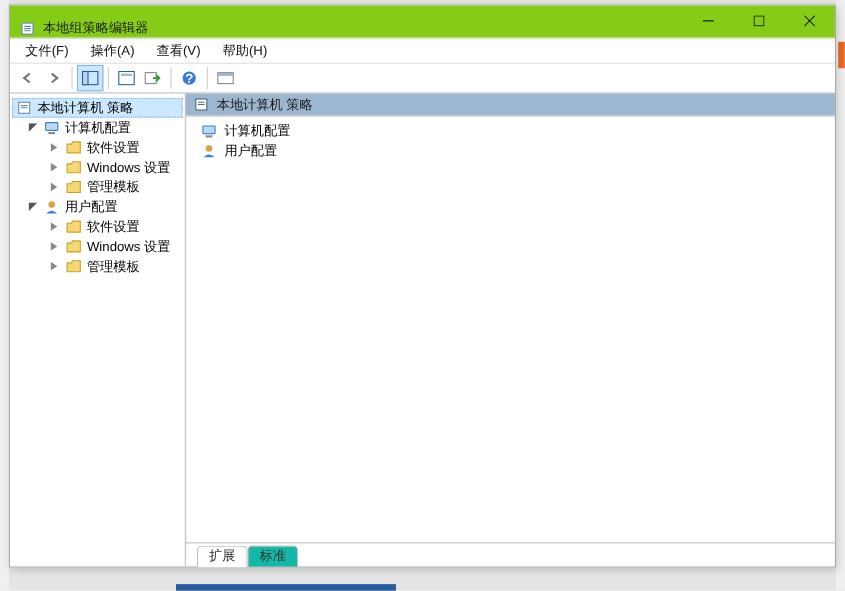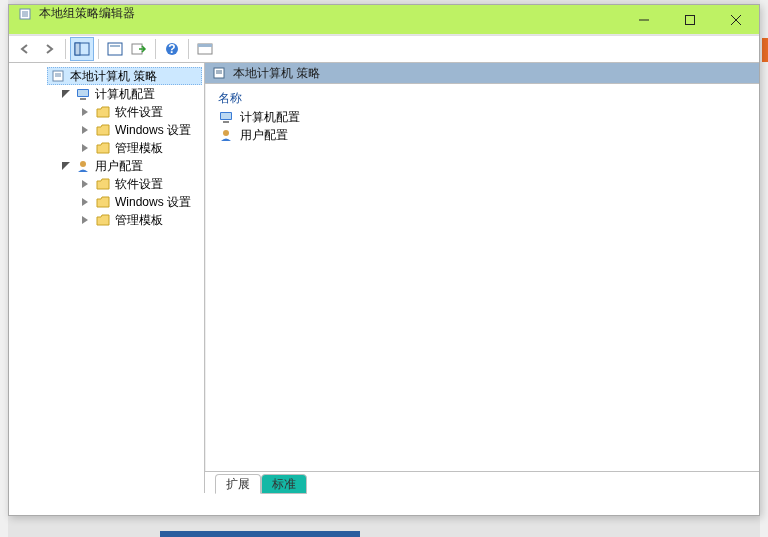--- a/index.html
+++ b/index.html
@@ -2,50 +2,50 @@
 <html><head>
 <meta charset="utf-8">
 <style>
   * { box-sizing: border-box; margin: 0; padding: 0; font-family: "Microsoft YaHei", "Segoe UI", sans-serif; font-size: 12px; }
   body { background: #e4e4e4; width: 768px; height: 537px; position: relative; overflow: hidden; }
   .window {
     position: absolute; left: 8px; top: 4px; width: 752px; height: 512px;
     background: #fff; border: 1px solid #aaa; box-shadow: 2px 2px 8px rgba(0,0,0,0.2);
   }
   .titlebar {
-    height: 30px; display: flex; align-items: flex-start; padding: 0 0 0 8px; background: #bef264;
+    height: 30px; display: flex; align-items: flex-end; padding: 0 0 0 8px; background: #84cc16;
     border-bottom: 1px solid #e5e5e5;
   }
   .titlebar .title { flex: 1; display: flex; align-items: center; gap: 6px; font-size: 12px; color: #222; }
   .titlebar .controls { display: flex; }
   .titlebar .ctl { width: 46px; height: 30px; display: flex; align-items: center; justify-content: center; color: #222; }
   .menubar { height: 22px; display: flex; align-items: center; padding: 0 6px; gap: 4px; }
   .menubar .menu { padding: 2px 8px; font-size: 12px; color: #111; }
   .toolbar { height: 28px; display: flex; align-items: center; padding: 0 4px; gap: 0; border-top: 1px solid #e0e0e0; border-bottom: 1px solid #c0c0c0; background: #fff; }
   .toolbar .sep { width: 1px; height: 20px; background: #ccc; margin: 0 4px; }
   .toolbar .tb { width: 24px; height: 24px; display: flex; align-items: center; justify-content: center; border: 1px solid transparent; }
   .toolbar .tb.active { border: 1px solid #7eb4ea; background: #cce8ff; }
-  .body { display: flex; height: calc(100% - 30px - 22px - 28px); margin-left: 36px; }
+  .body { display: flex; height: calc(100% - 30px - 22px - 28px); }
   .tree { width: 160px; border-right: 1px solid #c0c0c0; padding: 4px 2px; overflow: auto; }
   .node { display: flex; align-items: center; height: 18px; padding: 0 2px; gap: 4px; white-space: nowrap; }
   .node.selected { background: #cce8ff; border: 1px dotted #7eb4ea; }
   .twisty { width: 10px; height: 10px; display: inline-flex; align-items: center; justify-content: center; color: #555; }
   .indent1 { padding-left: 14px; }
   .indent2 { padding-left: 34px; }
   .ic { width: 16px; height: 16px; display: inline-flex; align-items: center; justify-content: center; flex-shrink: 0; }
   .right { flex: 1; display: flex; flex-direction: column; }
   .right-header { height: 20px; background: #9db7d1; display: flex; align-items: center; gap: 6px; padding: 0 6px; color: #fff; font-size: 12px; }
   .right-header .lbl { color: #1a1a1a; }
   .right-body { flex: 1; display: flex; border-top: 1px solid #c0c0c0; }
   .desc-pane { width: 200px; padding: 8px 10px; color: #333; font-size: 12px; }
   .list-pane { flex: 1; padding: 4px 8px; border-left: 1px solid #eee; }
   .list-header { display: flex; align-items: center; height: 20px; color: #1a4f9c; }
   .list-header .col { padding: 0 4px; }
   .list-row { display: flex; align-items: center; height: 18px; gap: 6px; padding: 0 4px; }
-  .tabs { height: 22px; display: flex; align-items: flex-end; padding: 0 10px; border-top: 1px solid #c0c0c0; gap: 0; }
+  .tabs { height: 22px; display: flex; align-items: center; padding: 0 10px; border-top: 1px solid #c0c0c0; gap: 0; }
   .tab { height: 20px; padding: 0 10px; display: flex; align-items: center; font-size: 12px; color: #333;
          border: 1px solid #c0c0c0; border-top-left-radius: 4px; border-top-right-radius: 4px; background: #14b8a6; position: relative; top: 1px; }
   .tab.active { background: #fff; border-bottom: 1px solid #fff; }
   
   .bg-left { position: absolute; left: 0; top: 0; width: 8px; height: 537px; background: #f0f0f0; font-size: 10px; color: #666;}
   .bg-right { position: absolute; right: 0; top: 0; width: 8px; height: 537px; background: #f0f0f0; }
   .bg-orange { position: absolute; right: 0; top: 38px; width: 6px; height: 24px; background: #e86b24; }
   .bg-bluebar { position: absolute; left: 160px; bottom: 0; width: 200px; height: 6px; background: #2a5d9e; }
   svg { display: block; }
 </style>
@@ -84,20 +84,26 @@
       </div>
       <div class="ctl">
         <svg width="10" height="10">
             <line x1="0" y1="0" x2="10" y2="10" stroke="#222"></line>
             <line x1="10" y1="0" x2="0" y2="10" stroke="#222"></line>
           </svg>
       </div>
     </div>
   </div>
 
+  <div class="menubar">
+    <div class="menu">文件(F)</div>
+    <div class="menu">操作(A)</div>
+    <div class="menu">查看(V)</div>
+    <div class="menu">帮助(H)</div>
+  </div>
 
   <div class="toolbar">
     <div class="tb">
       <svg width="14" height="14">
           <path d="M9 3 L4 7 L9 11" fill="none" stroke="#7a7a7a" stroke-width="2"></path>
         </svg>
     </div>
     <div class="tb">
       <svg width="14" height="14">
           <path d="M5 3 L10 7 L5 11" fill="none" stroke="#7a7a7a" stroke-width="2"></path>
@@ -270,23 +276,20 @@
               <rect x="2" y="2" width="10" height="10" fill="#fff" stroke="#4a6a8a"></rect>
               <line x1="4" y1="5" x2="10" y2="5" stroke="#4a6a8a"></line>
               <line x1="4" y1="7" x2="10" y2="7" stroke="#4a6a8a"></line>
             </svg>
         </span>
         <span class="lbl">本地计算机 策略</span>
       </div>
 
       <div class="right-body">
         <div class="list-pane">
-          <div class="list-header">
-            <div class="col">名称</div>
-          </div>
           <div class="list-row">
             <span class="ic">
               <svg width="14" height="14">
                   <rect x="1" y="2" width="12" height="8" rx="1" fill="#3a7bd5"></rect>
                   <rect x="2" y="3" width="10" height="6" fill="#bcd9f2"></rect>
                   <rect x="4" y="11" width="6" height="2" fill="#888"></rect>
                 </svg>
             </span>
             <span>计算机配置</span>
           </div>

